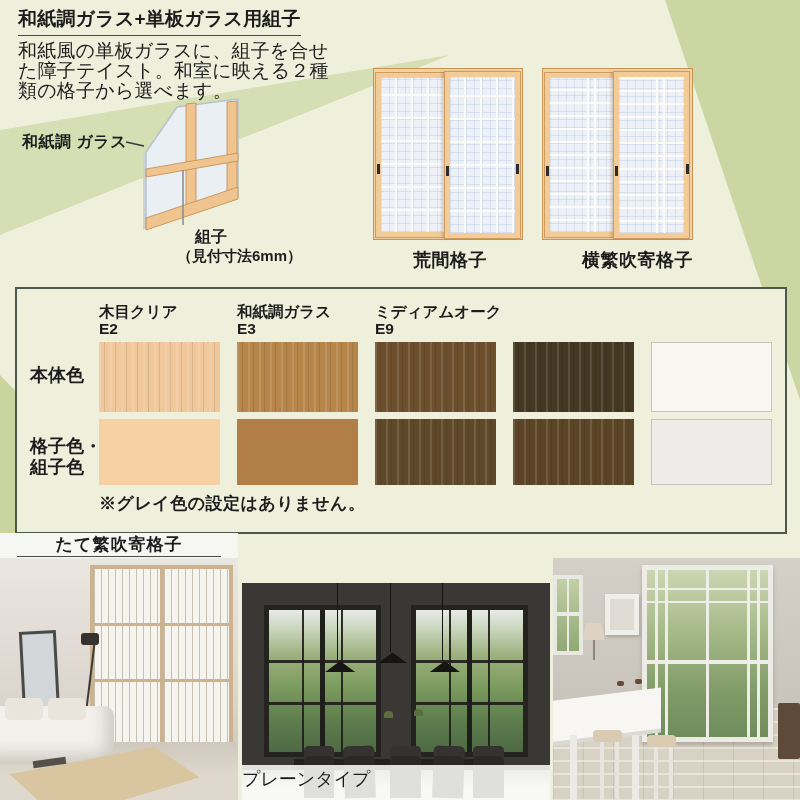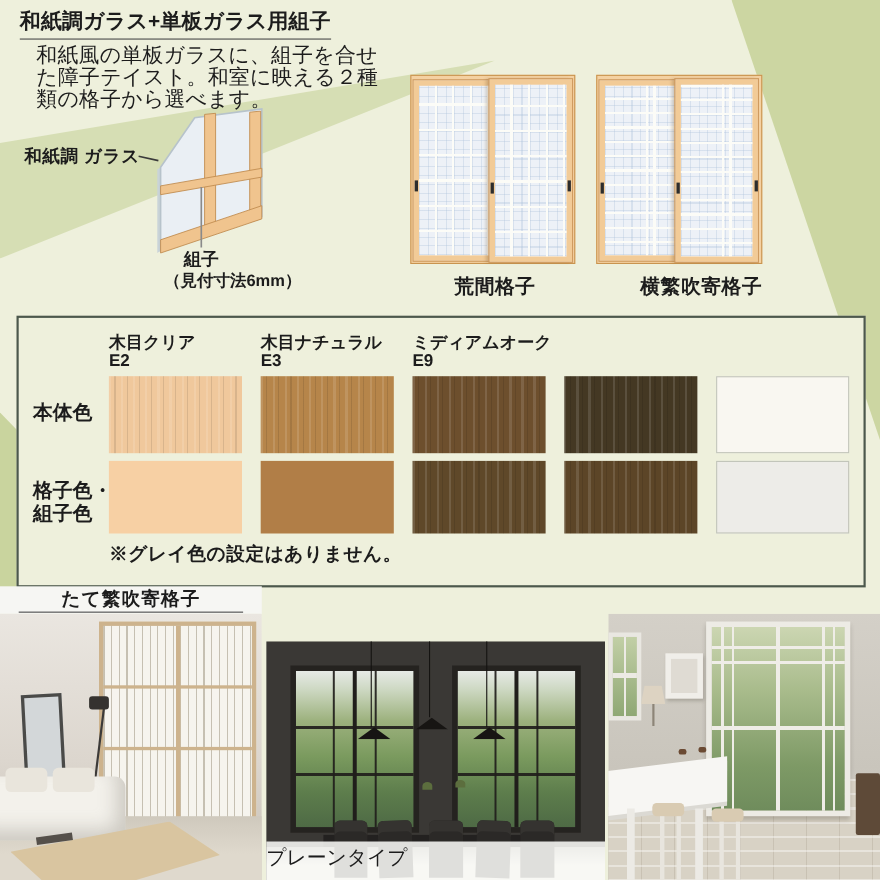--- a/index.html
+++ b/index.html
@@ -6,27 +6,27 @@
   body{font-family:"Liberation Sans",sans-serif;color:#1c1c1c;}
   .page{position:relative;width:800px;height:800px;background:#eef0dc;overflow:hidden;}
   .shape{position:absolute;inset:0;}
   .shape.s1{clip-path:polygon(0 130px,450px 55px,0 235px);}
   .shape.s2{clip-path:polygon(665px 0,800px 0,800px 400px);}
   .shape.s3{clip-path:polygon(0 375px,165px 545px,0 545px);}
 
   
   .intro{position:absolute;left:18px;top:6px;width:336px;}
   .intro h1{margin:0;font-size:19px;font-weight:bold;display:inline-block;border-bottom:1.5px solid #4a4a4a;padding-bottom:3px;letter-spacing:.2px;}
-  .intro .desc{margin-top:5px;font-size:19px;line-height:20px;letter-spacing:.2px;margin-left:15px;}
+  .intro .desc{margin-top:5px;font-size:19px;line-height:20px;letter-spacing:.2px;}
 
   
   .diagram{position:absolute;left:110px;top:92px;width:150px;height:170px;}
   .lbl{position:absolute;font-weight:bold;}
   .glass-label{left:22px;top:132px;font-size:16px;letter-spacing:.5px;}
-  .kumiko-label{left:149px;top:227px;font-size:16px;line-height:19px;}
+  .kumiko-label{left:177px;top:227px;font-size:16px;line-height:19px;}
   .kumiko-label .l1{margin-left:18px;}
   .kumiko-label .l2{font-size:15px;}
 
   
   .window{position:absolute;background:#f4d1a2;border:1px solid #c9944f;box-sizing:border-box;}
   .win1{left:373px;top:68px;width:150px;height:172px;}
   .win2{left:542px;top:68px;width:151px;height:172px;}
   .panel{position:absolute;box-sizing:border-box;border:5px solid #f2cb97;outline:1px solid #cf9b60;background:#edf1f7;}
   .panel .washi{position:absolute;inset:0;background-image:
      repeating-linear-gradient(0deg,rgba(168,190,216,.32) 0 1px,transparent 1px 8px),
@@ -191,21 +191,21 @@
     <div class="handle" style="right:3px;top:95px;"></div>
   </div>
   <div class="win-label wl2">横繁吹寄格子</div>
 
   <div class="ctable">
     <div class="col-head" style="left:82px;">
         <div>木目クリア</div>
         <div>E2</div>
       </div>
     <div class="col-head" style="left:220px;">
-        <div>木目ナチュラル</div>
+        <div>和紙調ガラス</div>
         <div>E3</div>
       </div>
     <div class="col-head" style="left:358px;">
         <div>ミディアムオーク</div>
         <div>E9</div>
       </div>
 
     <div class="row-label" style="top:76px;">本体色</div>
     <div class="row-label" style="top:147px;">
       <div>格子色・</div>

